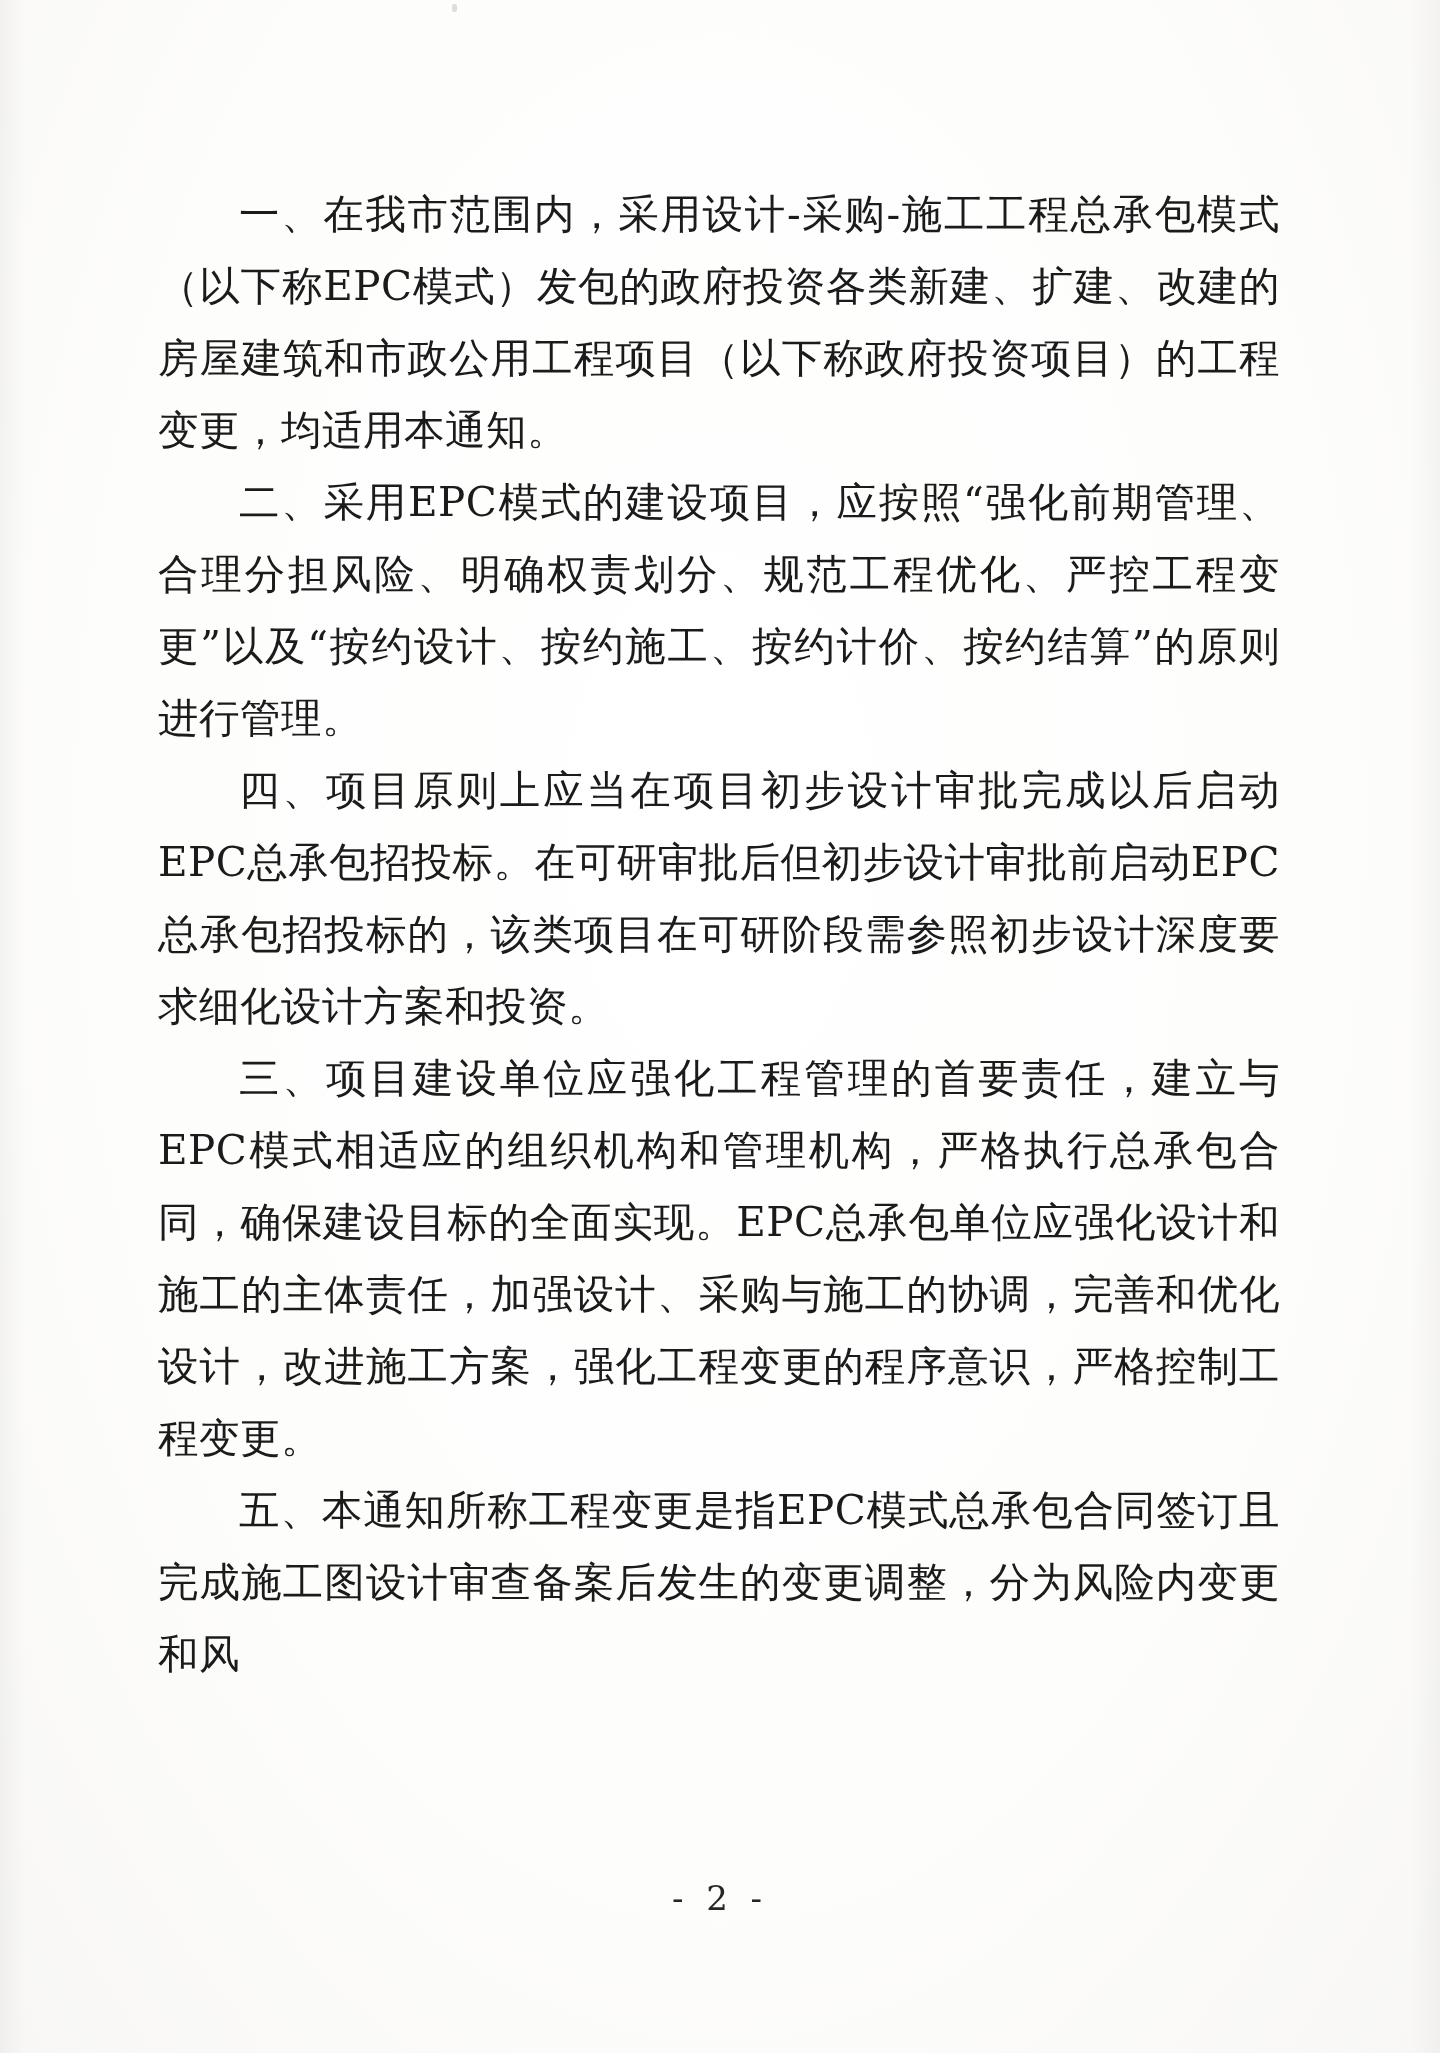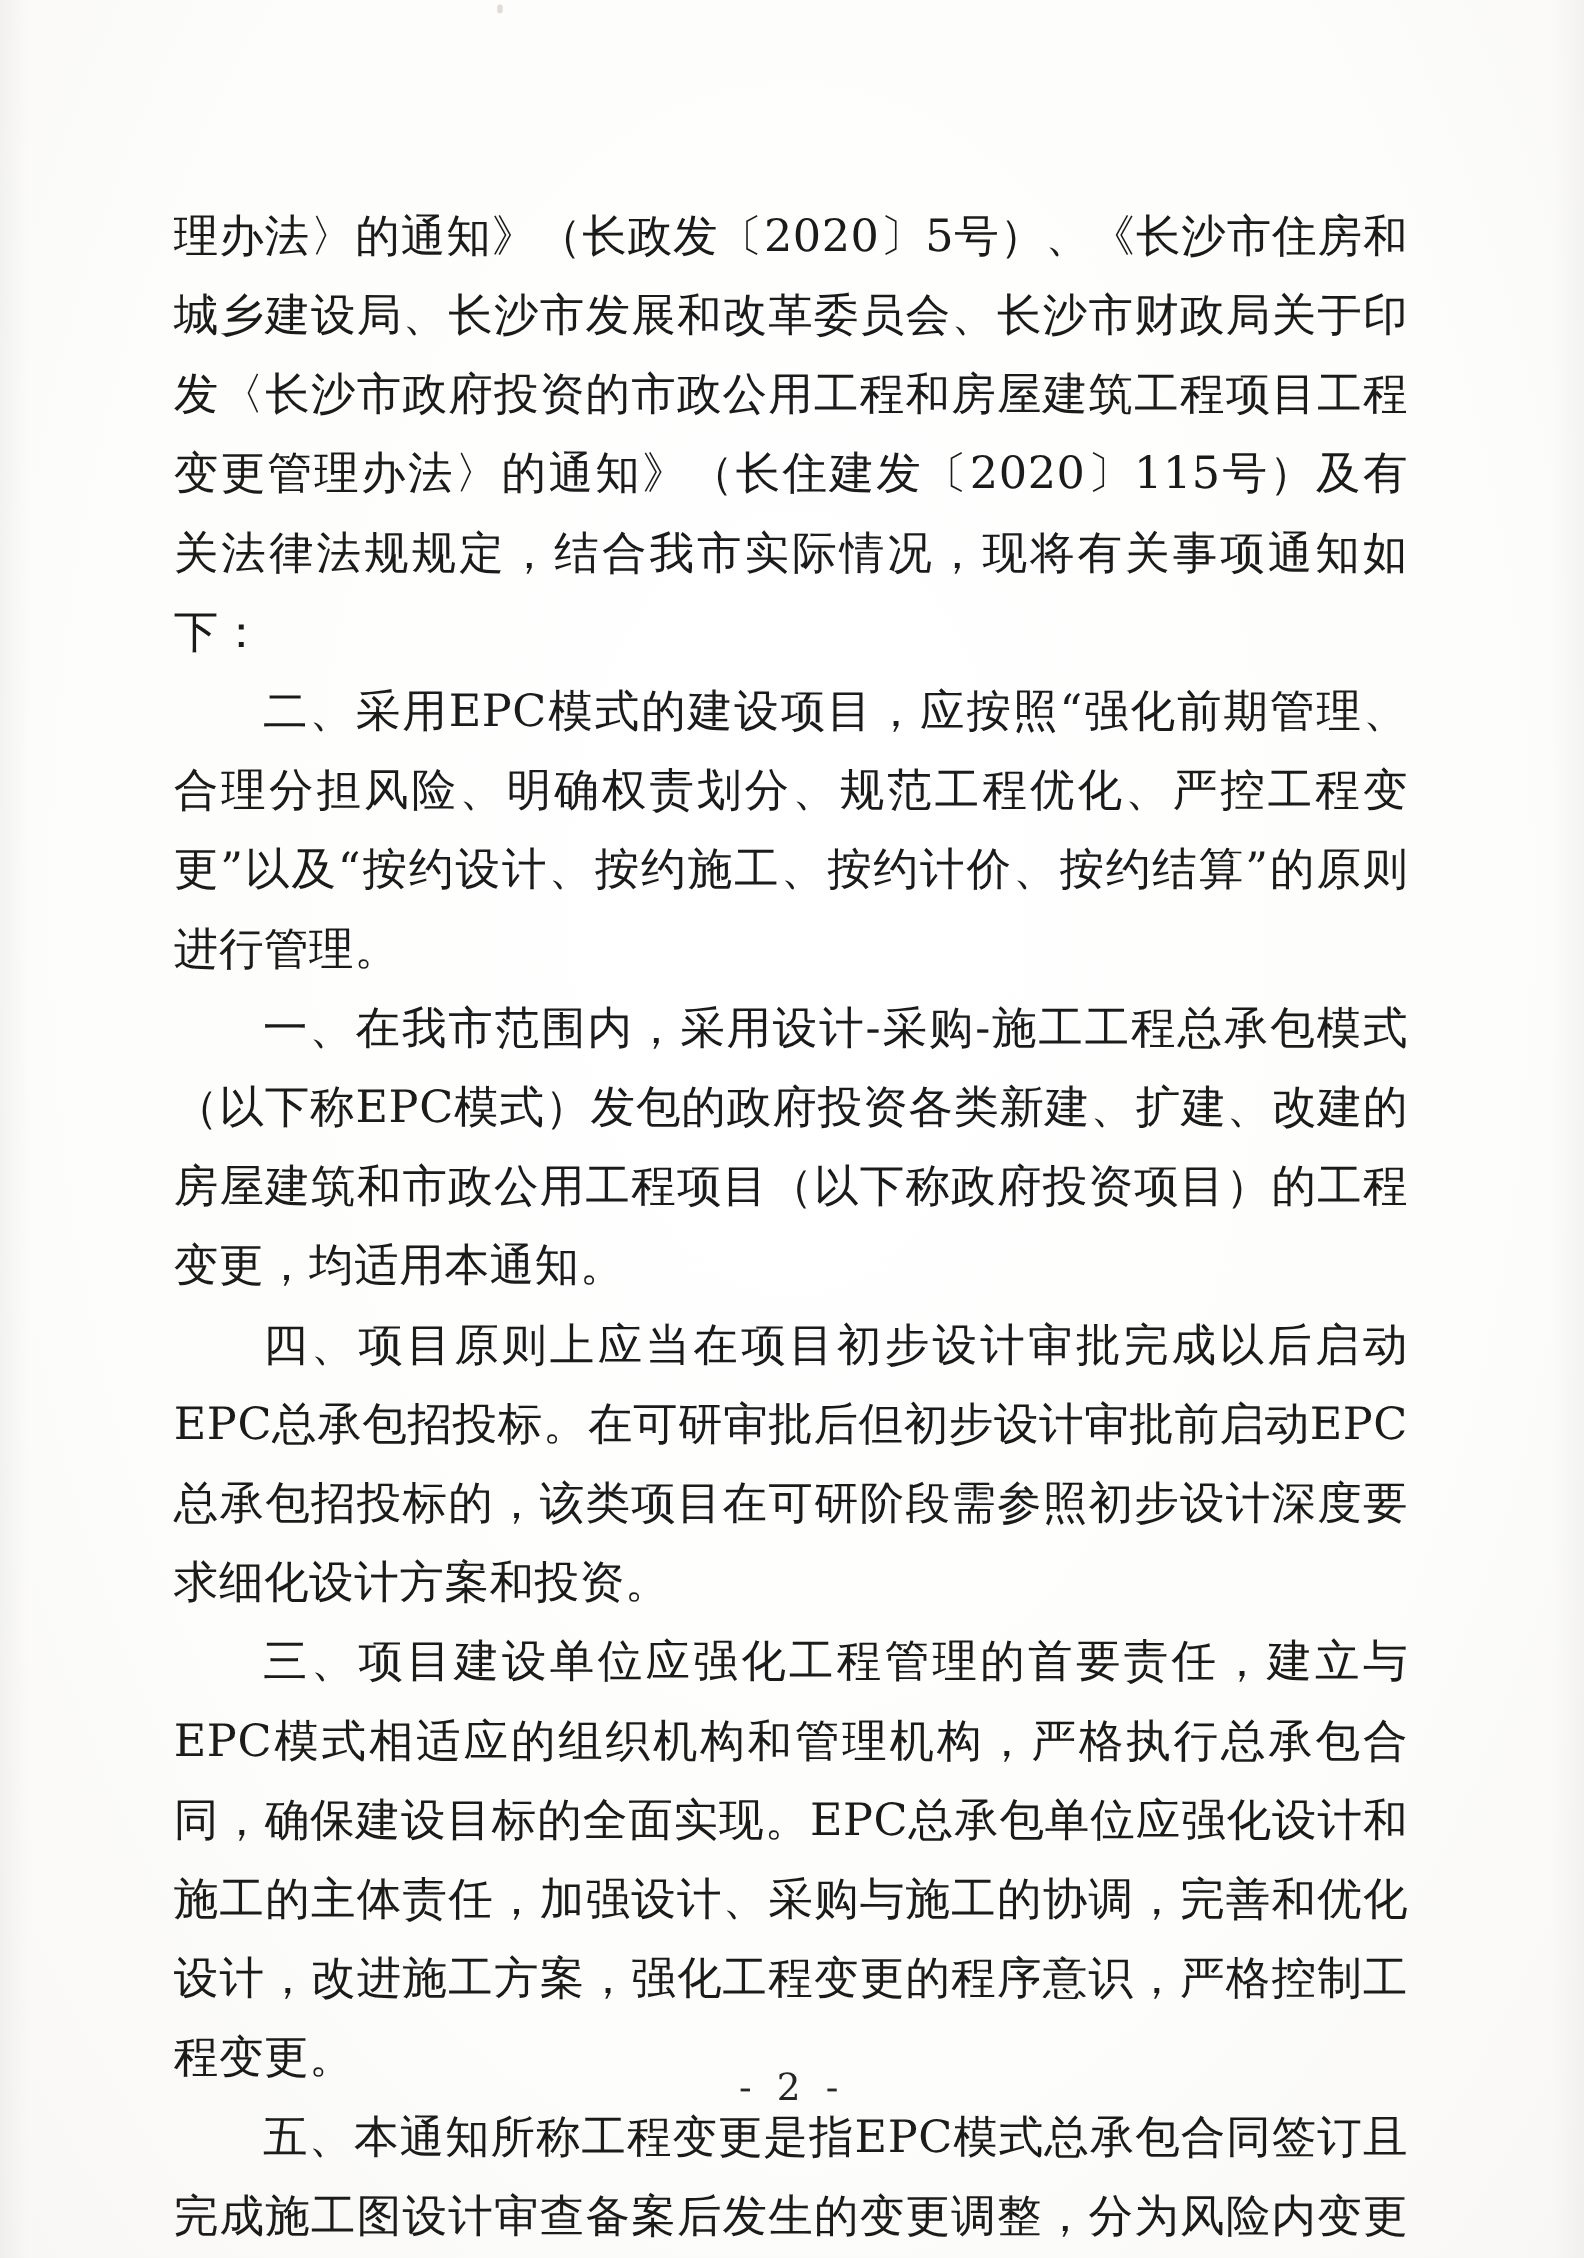--- a/index.html
+++ b/index.html
@@ -82,23 +82,22 @@
 </style>
 </head>
 <body>
 
 <div class="page">
   <div class="edge-shade-left"></div>
   <div class="edge-shade-right"></div>
   <div class="scan-mark"></div>
 
   <div class="doc-body">
-    <p class="para">理办法〉的通知》（长政发〔2020〕5号）、《长沙市住房和城乡建设局、长沙市发展和改革委员会、长沙市财政局关于印发〈长沙市政府投资的市政公用工程和房屋建筑工程项目工程变更管理办法〉的通知》（长住建发〔2020〕115号）及有关法律法规规定，结合我市实际情况，现将有关事项通知如下：</p>
+    <p class="para indent">一、在我市范围内，采用设计-采购-施工工程总承包模式（以下称EPC模式）发包的政府投资各类新建、扩建、改建的房屋建筑和市政公用工程项目（以下称政府投资项目）的工程变更，均适用本通知。</p>
     <p class="para indent">二、采用EPC模式的建设项目，应按照“强化前期管理、合理分担风险、明确权责划分、规范工程优化、严控工程变更”以及“按约设计、按约施工、按约计价、按约结算”的原则进行管理。</p>
-    <p class="para indent">一、在我市范围内，采用设计-采购-施工工程总承包模式（以下称EPC模式）发包的政府投资各类新建、扩建、改建的房屋建筑和市政公用工程项目（以下称政府投资项目）的工程变更，均适用本通知。</p>
     <p class="para indent">四、项目原则上应当在项目初步设计审批完成以后启动EPC总承包招投标。在可研审批后但初步设计审批前启动EPC总承包招投标的，该类项目在可研阶段需参照初步设计深度要求细化设计方案和投资。</p>
     <p class="para indent">三、项目建设单位应强化工程管理的首要责任，建立与EPC模式相适应的组织机构和管理机构，严格执行总承包合同，确保建设目标的全面实现。EPC总承包单位应强化设计和施工的主体责任，加强设计、采购与施工的协调，完善和优化设计，改进施工方案，强化工程变更的程序意识，严格控制工程变更。</p>
     <p class="para indent">五、本通知所称工程变更是指EPC模式总承包合同签订且完成施工图设计审查备案后发生的变更调整，分为风险内变更和风</p>
   </div>
 
   <div class="footer">
     <span class="page-num">- 2 -</span>
   </div>
 </div>
 

